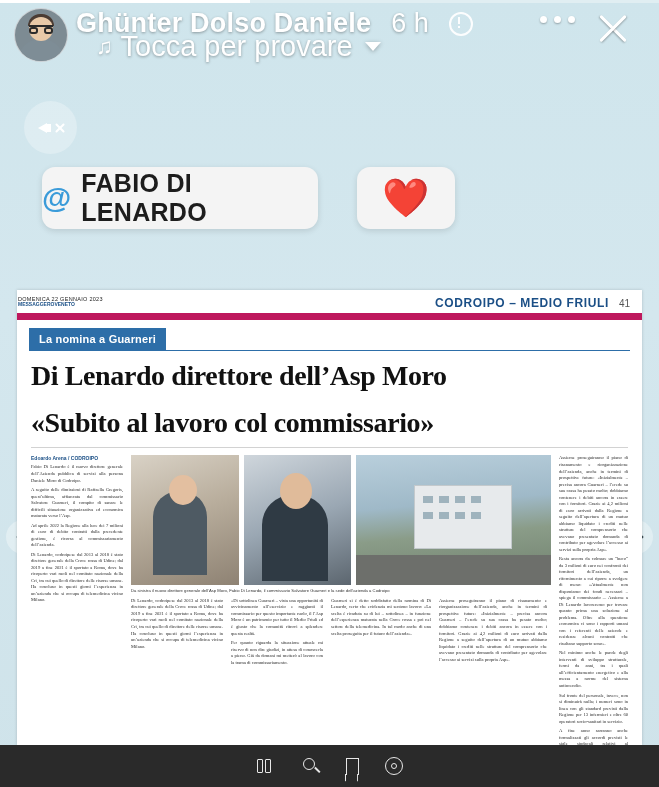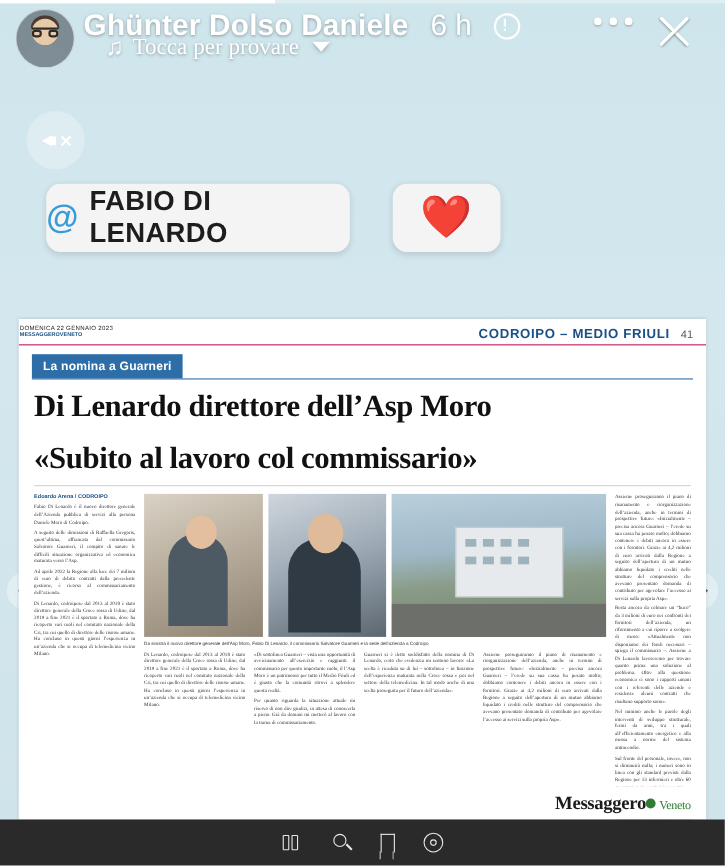--- a/index.html
+++ b/index.html
@@ -78,21 +78,21 @@
   }
   .closebtn:before{transform:rotate(45deg);}
   .closebtn:after{transform:rotate(-45deg);}
   .musicline{
     position:absolute;left:96px;top:30px;display:flex;align-items:center;gap:8px;
   }
   .note{
     color:#fff;font-size:22px;line-height:1;text-shadow:0 1px 3px rgba(0,0,0,.3);
   }
   .musictext{
-    font-size:21px;color:#ffffff;text-shadow:0 1px 3px rgba(0,0,0,.35);font-family:Liberation Serif, serif;
+    font-size:29px;color:#ffffff;text-shadow:0 1px 3px rgba(0,0,0,.35);
   }
   .chev{
     width:0;height:0;border-left:8px solid transparent;border-right:8px solid transparent;
     border-top:9px solid #fff;margin-left:4px;filter:drop-shadow(0 1px 2px rgba(0,0,0,.3));
   }
   
   .mutebtn{
     position:absolute;left:24px;top:101px;width:53px;height:53px;border-radius:50%;
     background:rgba(255,255,255,.28);display:flex;align-items:center;justify-content:center;cursor:pointer;
   }
@@ -120,21 +120,21 @@
   }
   .heart{font-size:38px;line-height:1;}
   
   .paper{
     position:absolute;left:17px;top:290px;width:625px;height:455px;background:#ffffff;
     overflow:hidden;box-shadow:0 0 3px rgba(0,0,0,.18);
     font-family:"Liberation Serif", serif;color:#111;
   }
   .paper-head{
     display:flex;justify-content:space-between;align-items:flex-start;
-    padding:6px 12px 3px 1px;border-bottom:1px solid #be185d;
+    padding:6px 12px 3px 1px;border-bottom:7px solid #be185d;
   }
   .ph-left{line-height:1.15;}
   .ph-date{font-size:5.5px;letter-spacing:.3px;color:#222;font-family:"Liberation Sans",sans-serif;}
   .ph-brand{font-size:5px;font-weight:bold;color:#1a4f86;font-family:"Liberation Sans",sans-serif;}
   .ph-right{display:flex;align-items:baseline;gap:10px;}
   .ph-section{font-size:12px;font-weight:bold;color:#1b4f86;letter-spacing:.6px;font-family:"Liberation Sans",sans-serif;}
   .ph-page{font-size:10px;color:#555;font-family:"Liberation Sans",sans-serif;}
   .kicker{
     margin:8px 12px 0 12px;background:#2d6ea8;color:#fff;font-size:11px;font-weight:bold;
     padding:5px 10px;display:inline-block;font-family:"Liberation Sans",sans-serif;letter-spacing:.2px;
@@ -346,25 +346,20 @@
           <p>Assieme proseguiranno il piano di risanamento e riorganizzazione dell’azienda, anche in termini di prospettive future: «Inizialmente – precisa ancora Guarneri – l’erede su sua cassa ha pesato molto; dobbiamo contenere i debiti ancora in essere con i fornitori. Grazie ai 4,2 milioni di euro arrivati dalla Regione a seguito dell’apertura di un mutuo abbiamo liquidato i crediti nelle strutture del comprensorio che avevano presentato domanda di contributo per agevolare l’accesso ai servizi sulla propria Asp».</p>
           <p>Resta ancora da colmare un “buco” da 3 milioni di euro nei confronti dei fornitori dell’azienda, un rifornimento a cui riporre a svolgere di meno: «Attualmente non disponiamo dei fondi necessari – spiega il commissario –. Assieme a Di Lenardo lavoreremo per trovare quanto prima una soluzione al problema. Oltre alla questione economica ci sono i rapporti umani con i referenti delle aziende e residenze alcuni contratti che risultano supporto sono».</p>
           <p>Nel minimo anche le parole degli interventi di sviluppo strutturale, fermi da anni, tra i quali all’efficientamento energetico e alla messa a norme del sistema antincendio.</p>
           <p>Sul fronte del personale, invece, non si diminuirà nulla; i numeri sono in linea con gli standard previsti dalla Regione per 13 infermieri e oltre 60 operatori socio-sanitari in servizio.</p>
           <p>A fine anno sarranno anche formalizzati gli accordi previsti le sigle sindacali relativi al riconoscimento progressivo e l’orario delle prestazioni aggiuntive degli infermieri.</p>
         </div>
       </div>
 
     </div>
 
-    <div class="paper-foot">
-      <div class="mast">
-        <span>Messaggero</span><span class="dot"></span><span class="vn">Veneto</span>
-      </div>
-    </div>
   </div>
 
   <div class="bottombar">
     <div class="bicon">
       <span class="ic-layers">
           <span></span>
           <span></span>
         </span>
     </div>
     <div class="bicon">

